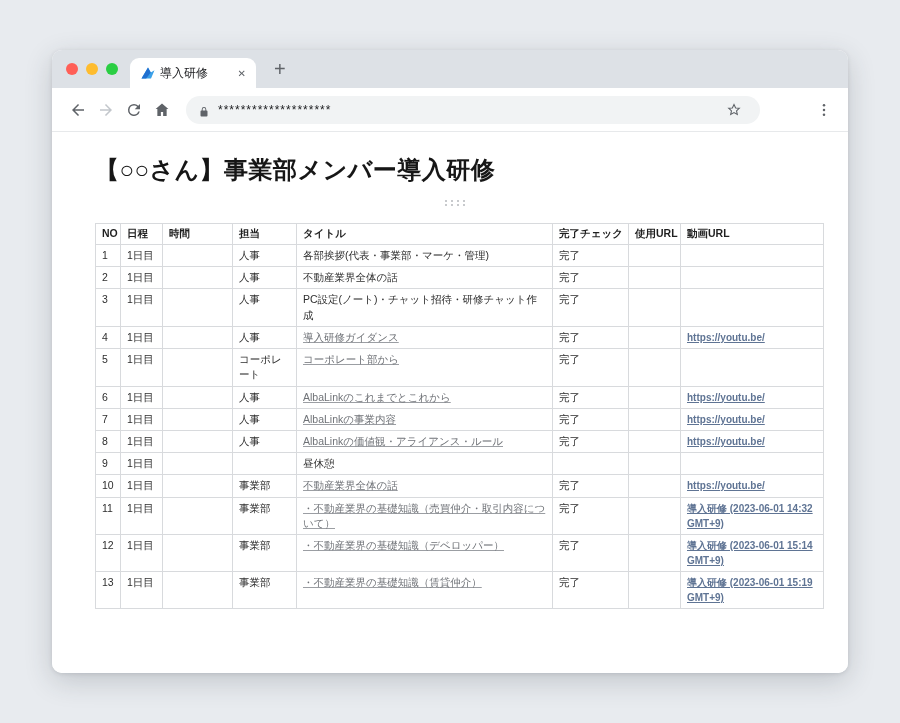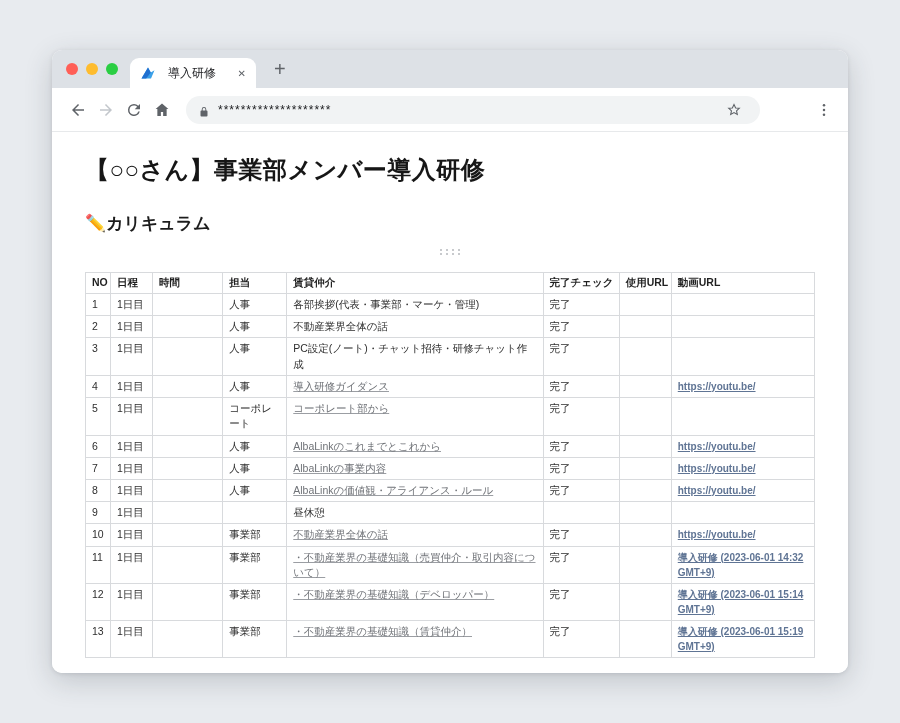--- a/index.html
+++ b/index.html
@@ -14,21 +14,21 @@
     background:#fff; border-radius:10px; overflow:hidden;
     box-shadow:0 8px 28px rgba(40,50,60,.20), 0 1px 4px rgba(40,50,60,.12);
     display:flex; flex-direction:column;
   }
   
   .tabstrip{ height:38px; background:#dde1e6; display:flex; align-items:flex-end; padding-left:14px; flex-shrink:0;}
   .lights{ display:flex; gap:8px; align-items:center; height:38px; }
   .light{ width:12px; height:12px; border-radius:50%; }
   .tab{
     margin-left:12px; height:30px; background:#fff; border-radius:9px 9px 0 0;
-    display:flex; align-items:center; gap:12px; padding:0 10px; width:126px;
+    display:flex; align-items:center; gap:4px; padding:0 10px; width:126px;
     font-size:12px; color:#202124;
   }
   .tab .favicon{ width:16px; height:16px; flex-shrink:0; }
   .tab .tab-title{ flex:1; white-space:nowrap; overflow:hidden; }
   .tab .tab-close{ font-size:10px; color:#5f6368; cursor:default; }
   .new-tab{ align-self:center; margin-left:12px; font-size:20px; color:#5f6368; line-height:1; padding:2px 6px; }
   
   .toolbar{ height:44px; background:#fff; display:flex; align-items:center; padding:0 12px; border-bottom:1px solid #e7e9eb; flex-shrink:0;}
   .nav-btn{ width:28px; height:28px; display:flex; align-items:center; justify-content:center; border-radius:50%; }
   .nav-btn svg{ width:18px; height:18px; }
@@ -37,21 +37,21 @@
   .addressbar{
     flex:1; height:28px; background:#f1f3f4; border-radius:14px;
     display:flex; align-items:center; padding:0 12px; margin:0 48px 0 10px; min-width:0;
   }
   .addressbar .lock{ width:12px; height:12px; flex-shrink:0; }
   .url-text{ margin-left:8px; font-size:12px; letter-spacing:1px; color:#202124; white-space:nowrap; overflow:hidden; flex:1;}
   .star-btn svg{ width:16px; height:16px; }
   .menu-btn{ width:24px; height:24px; display:flex; align-items:center; justify-content:center; margin-left:4px;}
   .menu-btn svg{ width:16px; height:16px; }
   
-  .content{ flex:1; background:#fff; padding:16px 33px 0 33px; overflow:hidden; }
+  .content{ flex:1; background:#fff; padding:16px 33px 0 43px; overflow:hidden; }
   .page-title{ font-size:24px; font-weight:bold; color:#161616; margin-top:6px; letter-spacing:0.5px;}
   .section-heading{ font-size:17px; font-weight:bold; color:#1c1c1c; margin-top:26px; }
   .handle-row{ display:flex; justify-content:center; margin-top:13px; height:9px; }
   .drag-handle{ display:grid; grid-template-columns:repeat(4,6px); grid-auto-rows:4px; }
   .drag-handle span{ width:2px; height:2px; background:#b6b9bd; border-radius:50%; margin:1px 2px; }
   table{ width:100%; border-collapse:collapse; table-layout:fixed; margin-top:15px; }
   th,td{ border:1px solid #d8dadd; padding:3px 6px; text-align:left; vertical-align:top; }
   th{ font-size:10.5px; font-weight:bold; color:#1f1f1f; white-space:nowrap; overflow:hidden;}
   td{ font-size:10.5px; color:#2e2e2e; line-height:1.45; overflow:hidden; }
   .doc-link{ color:#6f7277; text-decoration:underline; text-decoration-color:#9b9ea3; }
@@ -119,21 +119,20 @@
       <svg viewBox="0 0 24 24">
           <circle cx="12" cy="5" r="1.9" class="icon-fill"></circle>
           <circle cx="12" cy="12" r="1.9" class="icon-fill"></circle>
           <circle cx="12" cy="19" r="1.9" class="icon-fill"></circle>
         </svg>
     </span>
   </div>
 
   <div class="content">
     <div class="page-title">【○○さん】事業部メンバー導入研修</div>
-    <div class="section-heading">✏️カリキュラム</div>
 
     <div class="handle-row">
       <span class="drag-handle">
         <span></span>
           <span></span>
           <span></span>
           <span></span>
           <span></span>
           <span></span>
           <span></span>
@@ -151,21 +150,21 @@
           <col style="width:76px">
           <col style="width:52px">
           <col style="width:143px">
       </colgroup>
       <thead>
         <tr>
           <th>NO</th>
           <th>日程</th>
           <th>時間</th>
           <th>担当</th>
-          <th>賃貸仲介</th>
+          <th>タイトル</th>
           <th>完了チェック</th>
           <th>使用URL</th>
           <th>動画URL</th>
         </tr>
       </thead>
       <tbody>
           <tr>
             <td>1</td>
             <td>1日目</td>
             <td></td>

